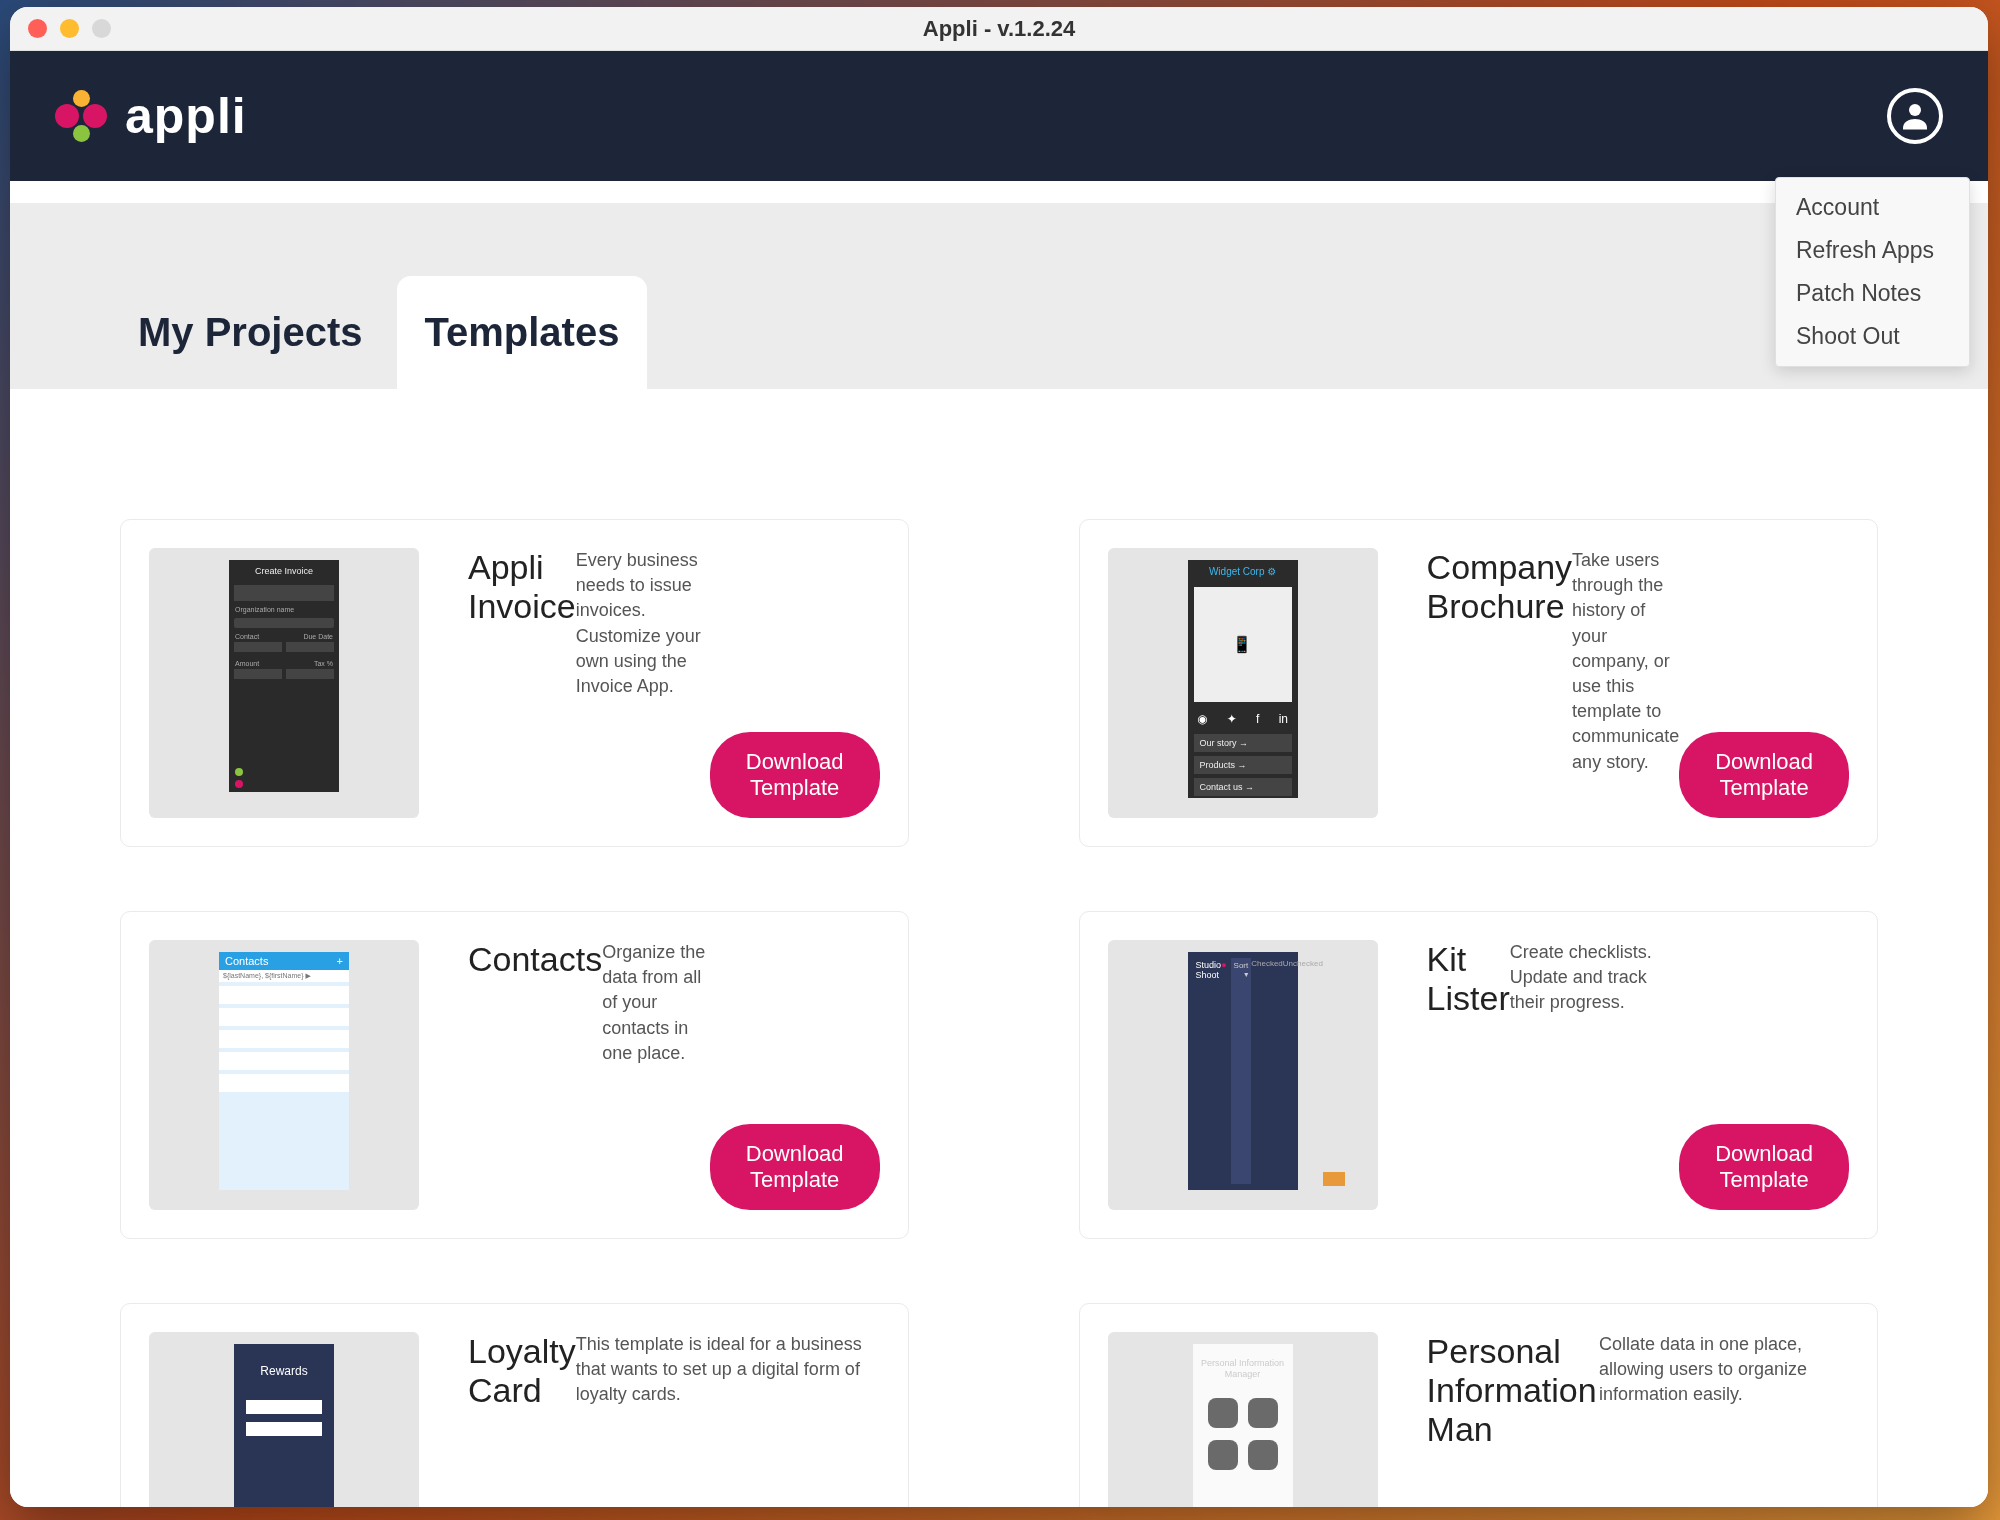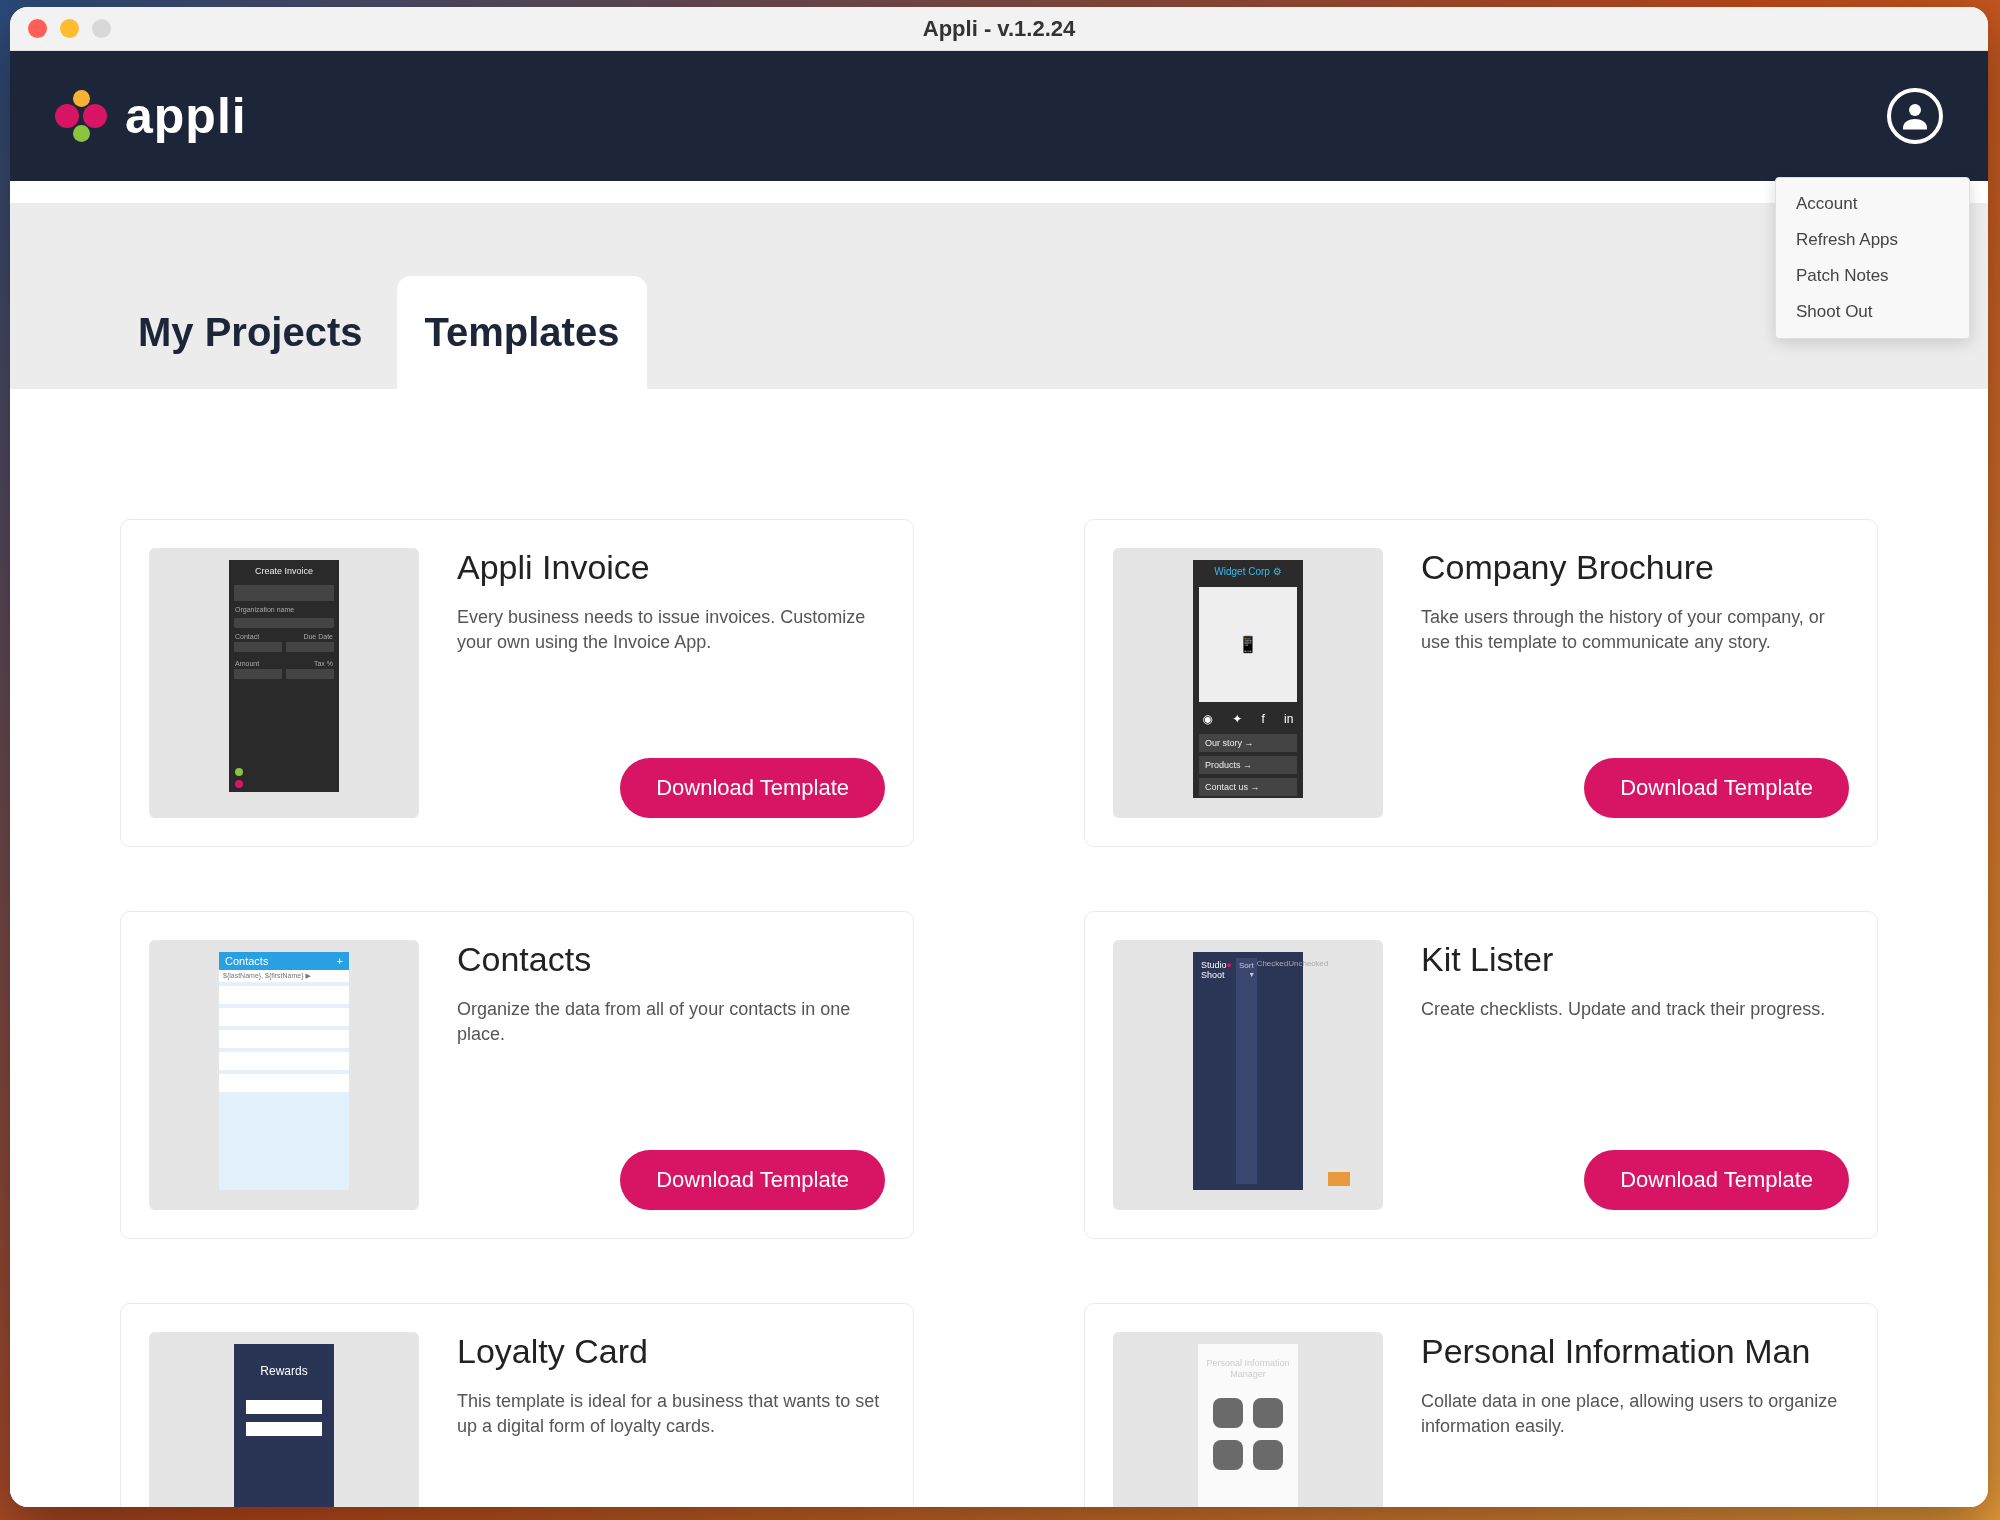--- a/index.html
+++ b/index.html
@@ -84,21 +84,21 @@
     width: 195px;
     background: #f8f8f8;
     border: 1px solid #e0e0e0;
     border-radius: 4px;
     box-shadow: 0 4px 16px rgba(0,0,0,0.15);
     padding: 8px 0;
     z-index: 10;
   }
   .dropdown-item {
     padding: 8px 20px;
-    font-size: 17px;
+    font-size: 23px;
     color: #444;
     cursor: pointer;
   }
   .tabrow {
     background: #ececec;
     height: 186px;
     display: flex;
     align-items: flex-end;
     padding-left: 100px;
     gap: 6px;
@@ -141,21 +141,21 @@
     height: 270px;
     background: #e5e5e5;
     border-radius: 6px;
     flex: none;
     display: flex;
     align-items: flex-start;
     justify-content: center;
     padding-top: 12px;
     overflow: hidden;
   }
-  .card-body { flex: 1; display: flex; flex-direction: column; }
+  .card-body { flex: 1; display: flex; flex-direction: row; margin-left: 11px; }
   .card-title { font-size: 34px; font-weight: 500; color: #222; margin-bottom: 18px; }
   .card-desc { font-size: 18px; color: #555; line-height: 1.4; margin-bottom: auto; }
   .download-btn {
     align-self: flex-end;
     background: #d81564;
     color: #fff;
     border: none;
     border-radius: 40px;
     padding: 17px 36px;
     font-size: 22px;

